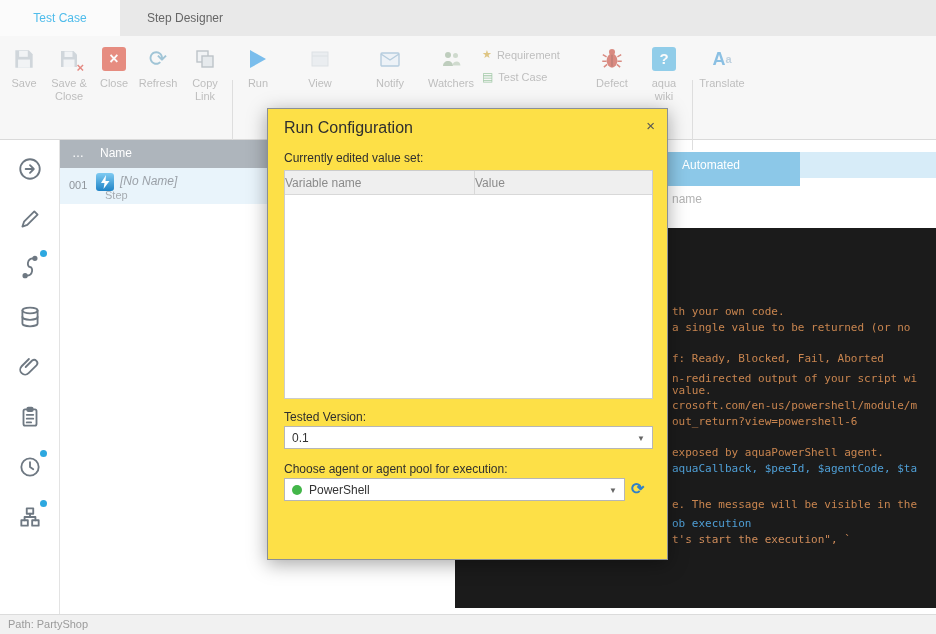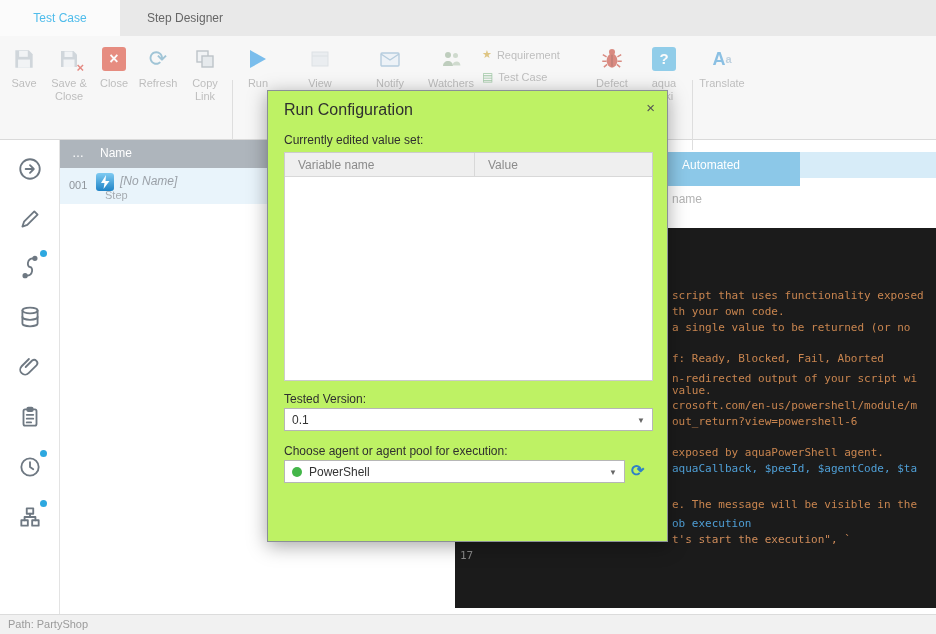--- a/index.html
+++ b/index.html
@@ -60,27 +60,27 @@
   .c-variable { color:#4f9fd6; }
   .c-string { color:#d08c5a; }
   .c-plain { color:#cfcfcf; }
   .c-num { color:#8a8a8a; }
 
   
   .statusbar { position:absolute; left:0; top:614px; width:936px; height:20px; background:#f1f1f1; border-top:1px solid #dcdcdc; }
   .status-text { position:absolute; left:8px; top:3px; font-size:11px; color:#9b9b9b; }
 
   
-  .dialog { position:absolute; left:267px; top:90px; width:401px; height:452px; background:#bef264; border:1px solid #8a9097; box-shadow:0 4px 18px rgba(0,0,0,.35); z-index:20; }
+  .dialog { position:absolute; left:267px; top:108px; width:401px; height:452px; background:#fde047; border:1px solid #8a9097; box-shadow:0 4px 18px rgba(0,0,0,.35); z-index:20; }
   .dlg-title { position:absolute; left:16px; top:10px; font-size:16px; color:#2f2f2f; }
   .dlg-close { position:absolute; right:12px; top:8px; font-size:15px; color:#555; cursor:pointer; }
   .dlg-label { position:absolute; left:16px; font-size:12px; color:#2f2f2f; }
   .dlg-table { position:absolute; left:16px; top:61px; width:369px; height:229px; border:1px solid #cccccc; background:#fff; }
   .dlg-thead { display:flex; height:24px; background:#efefef; border-bottom:1px solid #d8d8d8; }
-  .dlg-th { padding:5px 13px; font-size:12px; color:#8b8b8b; }
+  .dlg-th { padding:5px 0; font-size:12px; color:#8b8b8b; }
   .dlg-th.first { width:190px; border-right:1px solid #d8d8d8; }
   .dlg-empty { text-align:center; padding-top:16px; font-size:12px; color:#666; }
   .dlg-select { position:absolute; left:16px; height:23px; border:1px solid #b6b6b6; background:#fff; display:flex; align-items:center; padding:0 7px; font-size:12px; color:#333; cursor:pointer; }
   .caret { position:absolute; right:7px; top:7px; font-size:8px; color:#666; }
   .agent-dot { width:10px; height:10px; border-radius:50%; background:#43b649; margin-right:7px; flex:none; }
   .dlg-refresh { position:absolute; left:363px; top:370px; font-size:16px; font-weight:bold; color:#2f80c7; cursor:pointer; }
   .dlg-buttons { position:absolute; left:0; width:100%; top:416px; display:flex; justify-content:center; gap:8px; }
   .dlg-btn { height:23px; padding:0 13px; font-size:12px; color:#333; border:1px solid #a9a9a9; background:linear-gradient(#fefefe,#efefef); cursor:pointer; font-family:"Liberation Sans", sans-serif; }
 </style>
 </head>
@@ -300,21 +300,20 @@
     <span class="row-name">[No Name]</span>
     <span class="row-type">Step</span>
   </div>
 
   <div class="rp-strip">
     <div class="rp-tab">Automated</div>
   </div>
   <span class="rp-name-frag">name</span>
 
   <div class="editor">
-    <div class="cl c-comment" style="left:217px;top:61px">script that uses functionality exposed</div>
     <div class="cl c-comment" style="left:217px;top:77px">th your own code.</div>
     <div class="cl c-comment" style="left:217px;top:93px">a single value to be returned (or no</div>
     <div class="cl c-comment" style="left:217px;top:124px">f: Ready, Blocked, Fail, Aborted</div>
     <div class="cl c-comment" style="left:217px;top:144px">n-redirected output of your script wi</div>
     <div class="cl c-comment" style="left:217px;top:156px">value.</div>
     <div class="cl c-comment" style="left:217px;top:171px">crosoft.com/en-us/powershell/module/m</div>
     <div class="cl c-comment" style="left:217px;top:187px">out_return?view=powershell-6</div>
     <div class="cl c-comment" style="left:217px;top:218px">exposed by aquaPowerShell agent.</div>
     <div class="cl c-variable" style="left:217px;top:234px">aquaCallback, $peeId, $agentCode, $ta</div>
     <div class="cl c-comment" style="left:217px;top:270px">e. The message will be visible in the</div>

